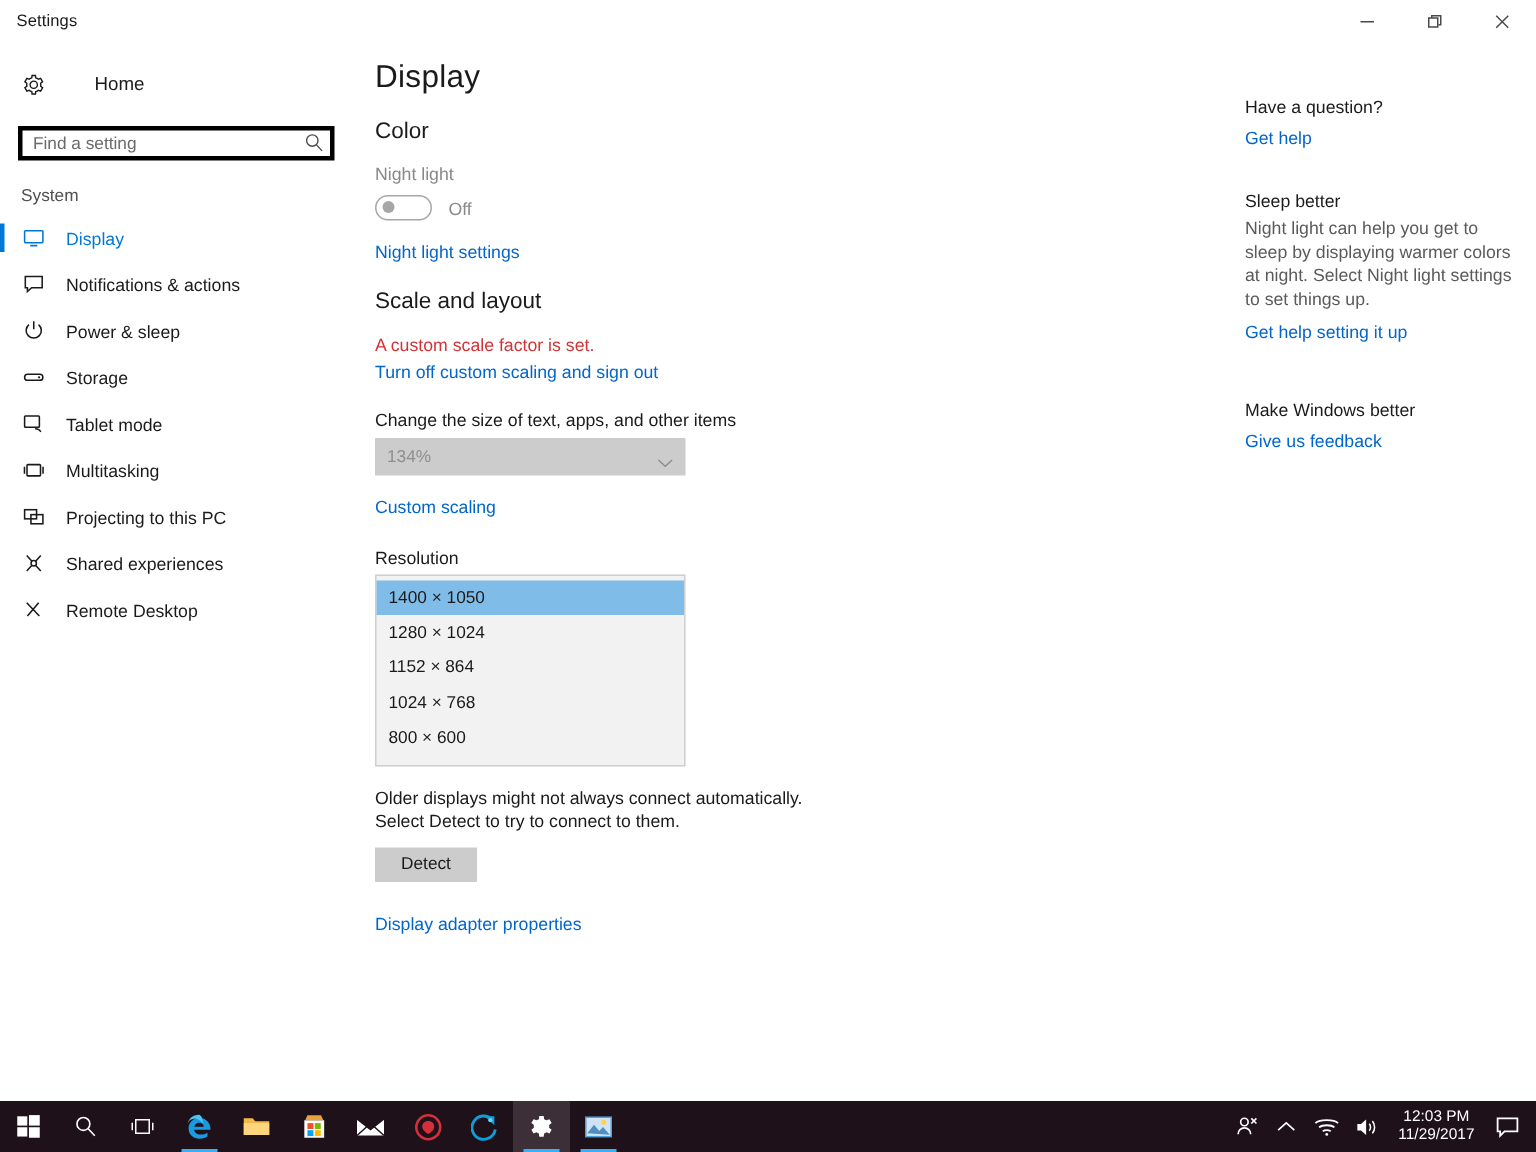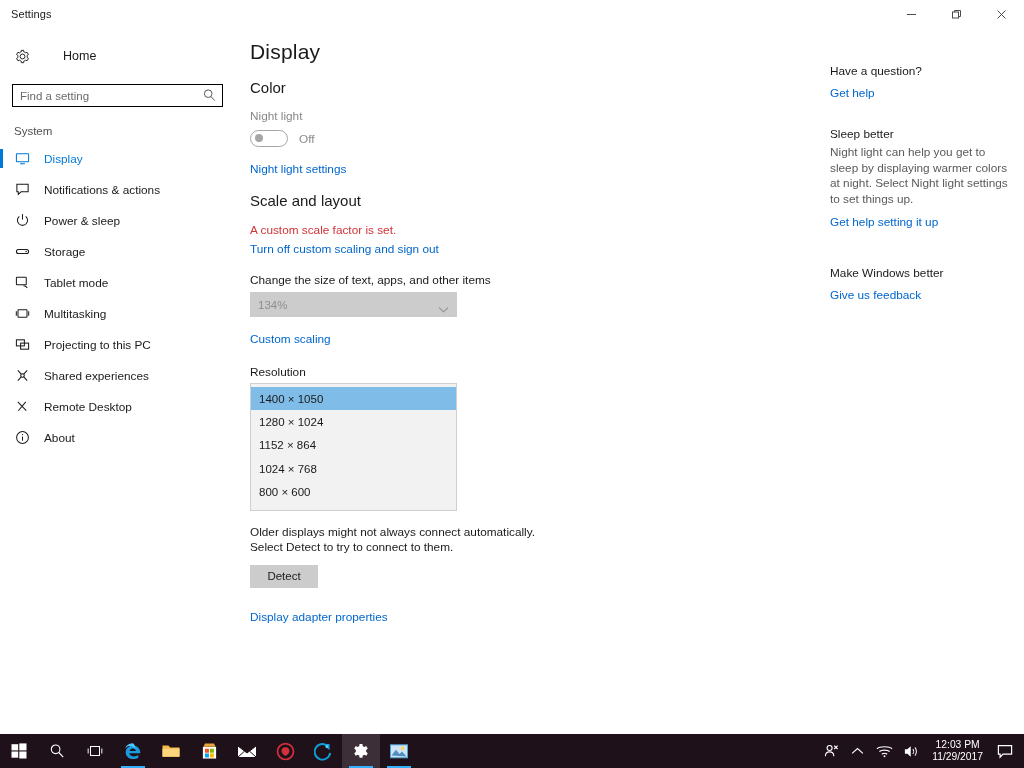--- a/index.html
+++ b/index.html
@@ -25,21 +25,21 @@
   .wc svg { display: block; }
 
   
   .leftnav { position: absolute; left: 0; top: 28px; width: 237px; height: 700px; background: #fff; }
   .home-row {
     display: flex; align-items: center; height: 30px; margin-top: 13px; padding-left: 14px; gap: 32px;
   }
   .home-row .label { font-size: 12.5px; color: #1a1a1a; }
   .searchwrap { margin: 13px 14px 0 12px; position: relative; }
   .searchbox {
-    width: 211px; height: 23px; border: 1px solid #000000; background: #fff;
+    width: 211px; height: 23px; border: 3px solid #000000; background: #fff;
     font-family: "Liberation Sans", sans-serif; font-size: 11.5px; color: #2b2b2b;
     padding: 0 24px 0 7px; outline: none;
   }
   .searchbox::placeholder { color: #6a6a6a; }
   .search-icon { position: absolute; right: 7px; top: 4px; pointer-events: none; }
   .group-head {
     font-size: 11.5px; color: #505050; padding-left: 14px; margin-top: 18px; margin-bottom: 6px;
   }
   .navitem {
     position: relative; display: flex; align-items: center; gap: 13px;
@@ -254,30 +254,20 @@
 
     <div class="navitem">
       <span class="navicon">
         <svg width="15" height="15" viewBox="0 0 16 16">
           <path d="M3 3 L12 12.5 M11.5 3 L3.5 12.5" stroke="#1a1a1a" stroke-width="1.1"></path>
         </svg>
       </span>
       <span class="nlabel">Remote Desktop</span>
     </div>
 
-    <div class="navitem">
-      <span class="navicon">
-        <svg width="15" height="15" viewBox="0 0 16 16">
-          <circle cx="8" cy="8" r="6.3" fill="none" stroke="#1a1a1a" stroke-width="1.1"></circle>
-          <path d="M8 7 V11.4" stroke="#1a1a1a" stroke-width="1.1"></path>
-          <circle cx="8" cy="4.9" r="0.75" fill="#1a1a1a"></circle>
-        </svg>
-      </span>
-      <span class="nlabel">About</span>
-    </div>
   </div>
 
   <div class="main">
 
     <div class="page-title">Display</div>
 
     <div class="sec-title">Color</div>
 
     <div class="sublabel">Night light</div>
 

